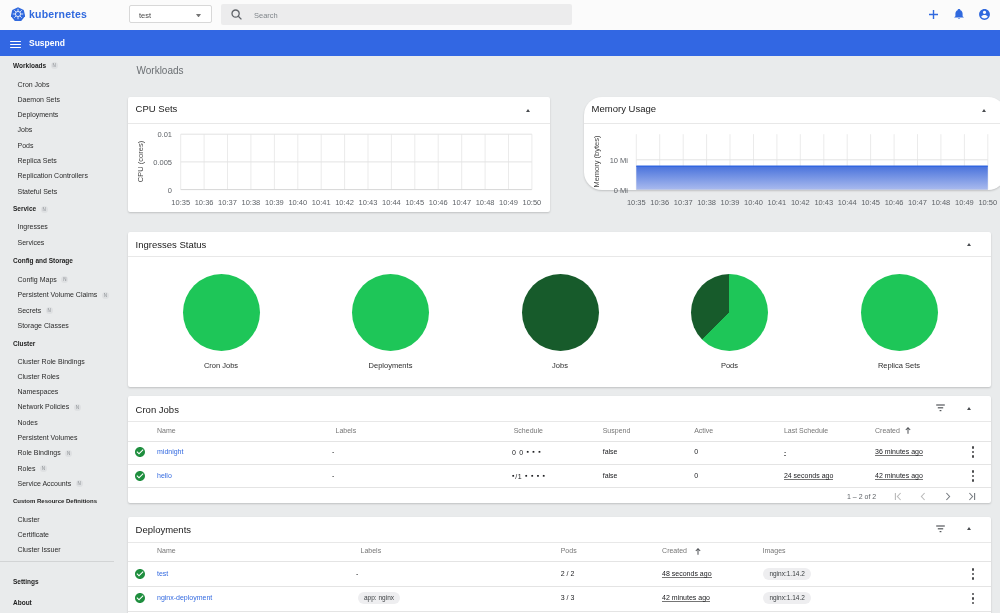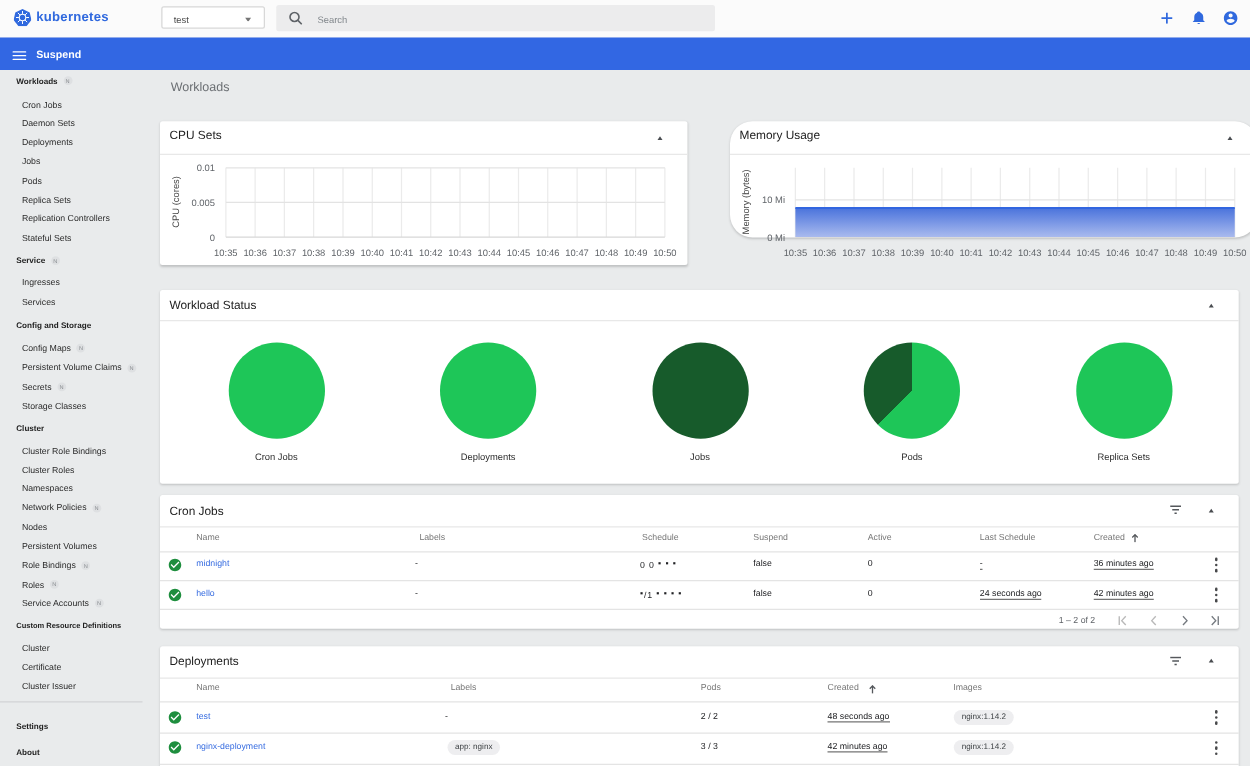--- a/index.html
+++ b/index.html
@@ -242,21 +242,21 @@
         <text x="333.5" y="107.5">10:47</text>
         <text x="356.9" y="107.5">10:48</text>
         <text x="380.4" y="107.5">10:49</text>
         <text x="403.8" y="107.5">10:50</text>
       </g>
     <text x="15" y="64.5" font-size="7.5" fill="#444" text-anchor="middle" transform="rotate(-90 15 64.5)">Memory (bytes)</text>
   </svg>
 </div>
 
 <div class="card" style="left:128px;top:232px;width:863px;height:155px;">
-  <div class="ctitle" style="top:7px;">Workload Status</div>
+  <div class="ctitle" style="top:7px;">Ingresses Status</div>
   <div class="caret" style="left:838.9px;top:11px;"></div>
   <div class="cdivider" style="top:23.5px;"></div>
   <div class="pie" style="left:54.5px;background:#1ec658;"></div>
   <div class="pie" style="left:224px;background:#1ec658;"></div>
   <div class="pie" style="left:393.5px;background:#175b2b;"></div>
   <div class="pie" style="left:563px;background:conic-gradient(#1ec658 0deg 225deg, #175b2b 225deg 360deg);"></div>
   <div class="pie" style="left:732.5px;background:#1ec658;"></div>
   <div class="plabel" style="left:33px;">Cron Jobs</div>
   <div class="plabel" style="left:202.5px;">Deployments</div>
   <div class="plabel" style="left:372px;">Jobs</div>

